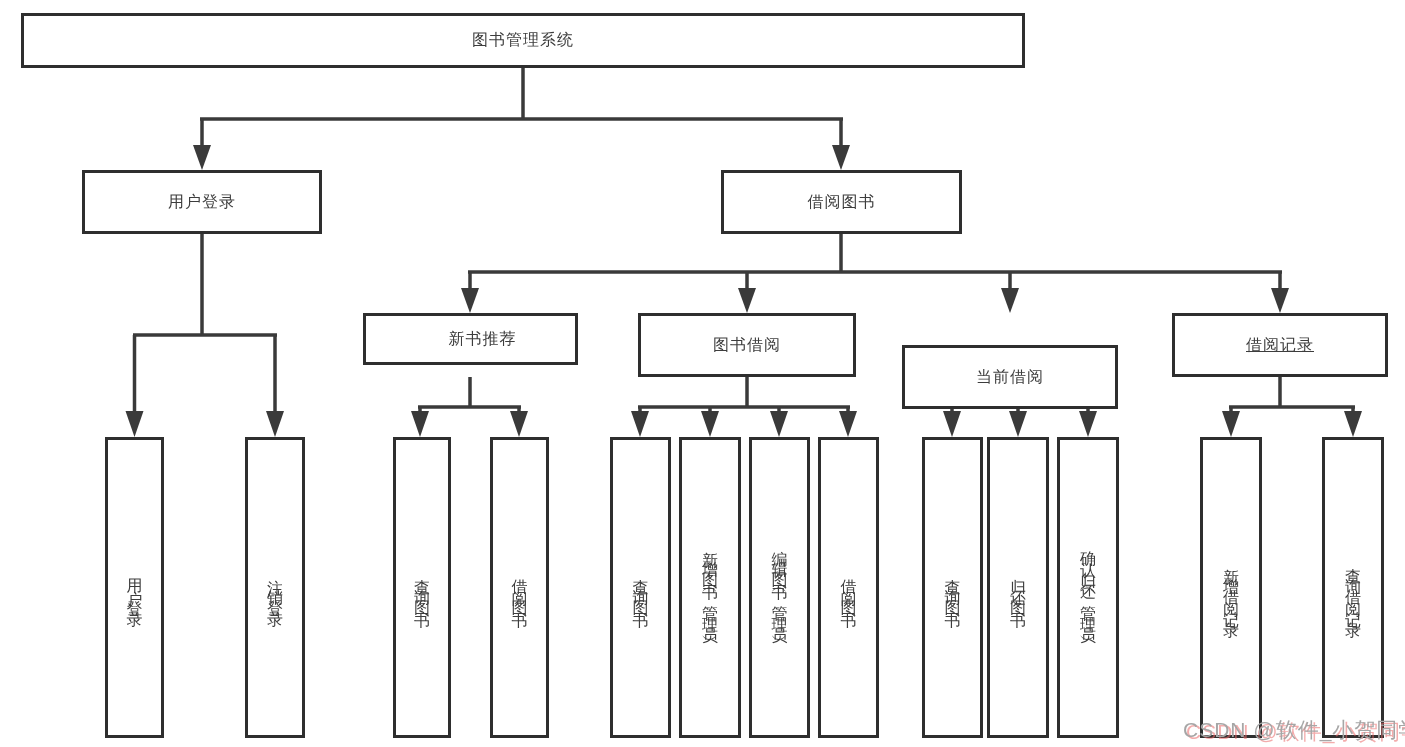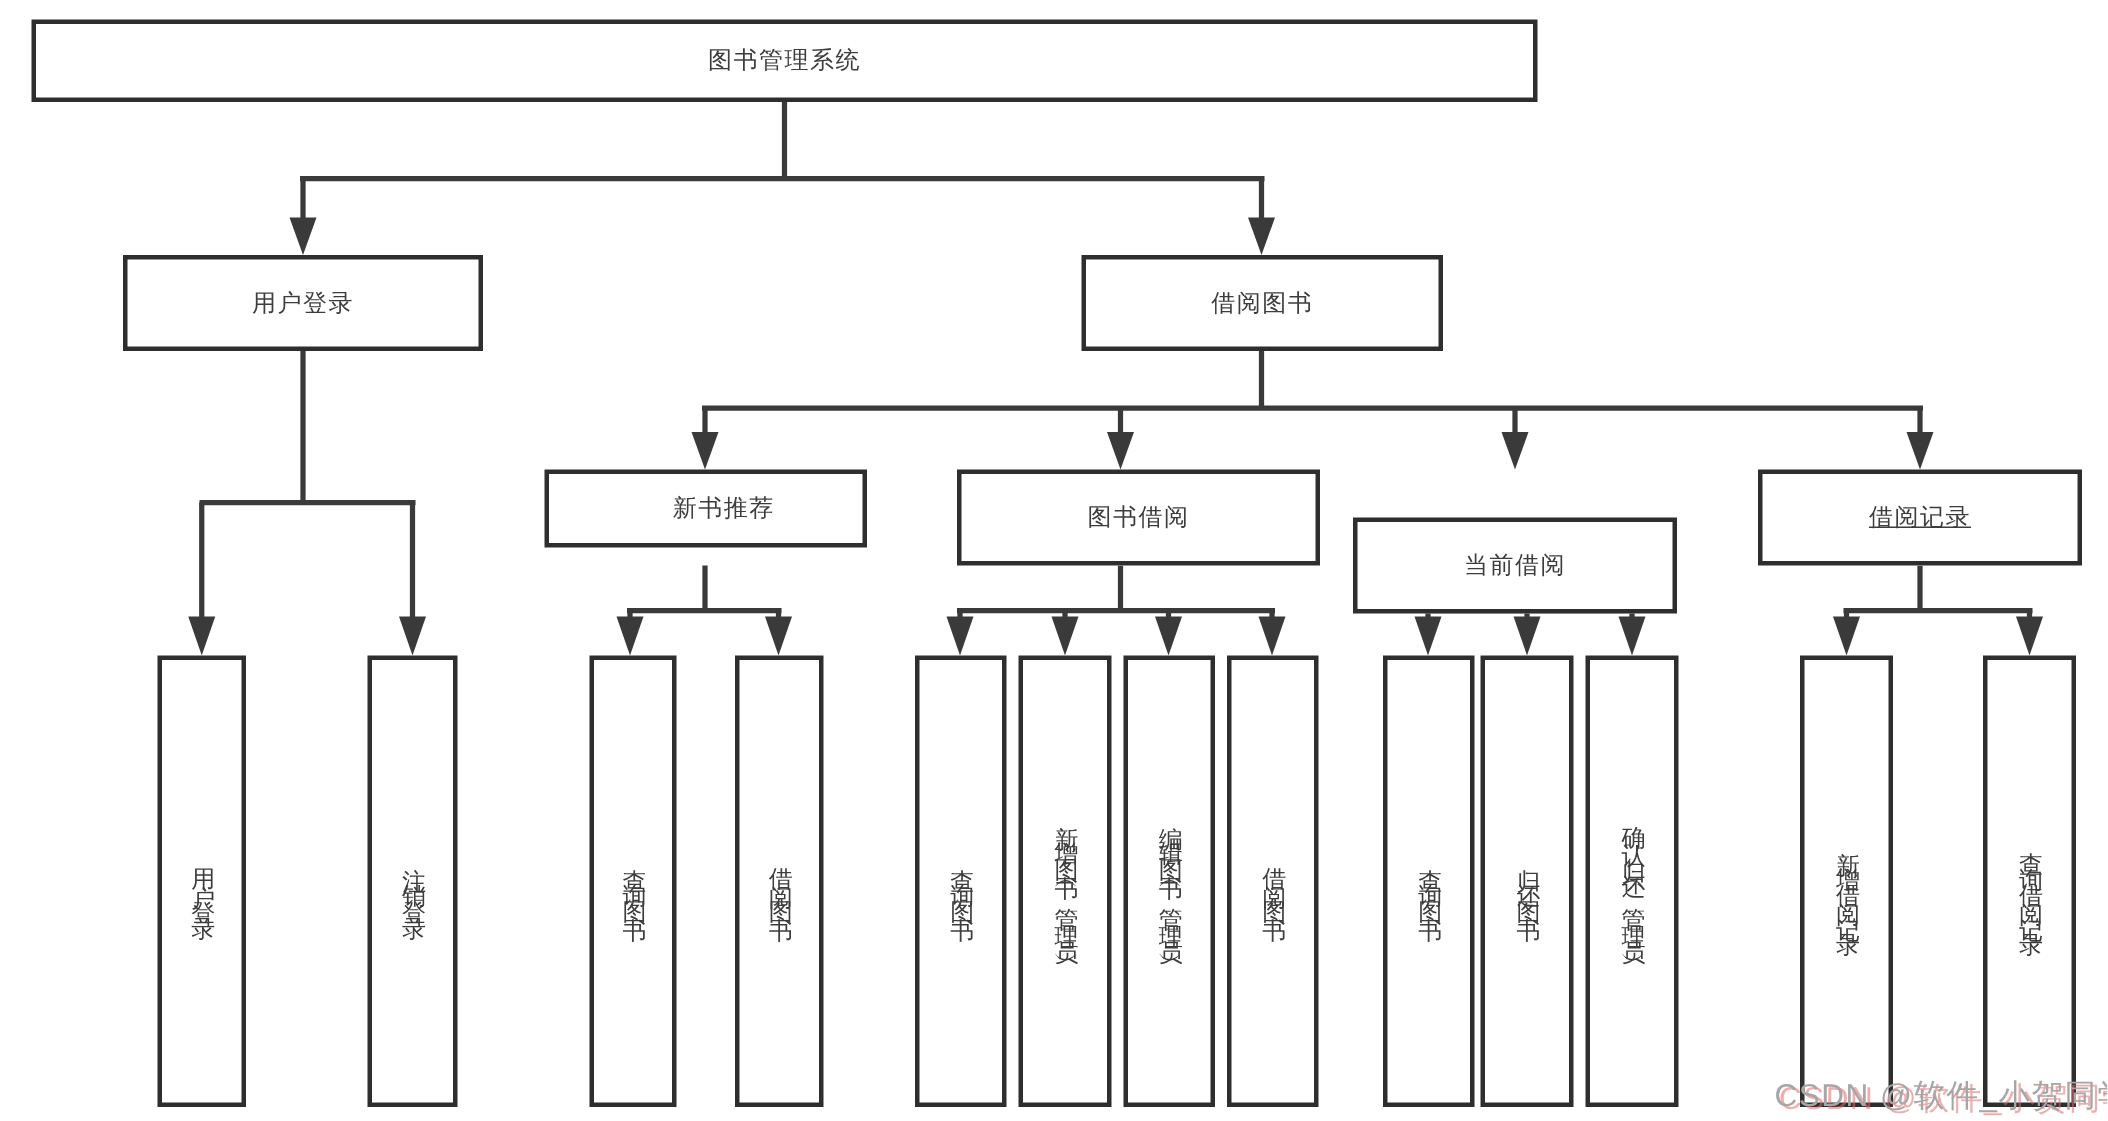--- a/index.html
+++ b/index.html
@@ -127,21 +127,21 @@
   <div class="node" style="left:82px; top:170px; width:240px; height:64px;">
     <span class="lbl">用户登录</span>
   </div>
   <div class="node" style="left:721px; top:170px; width:241px; height:64px;">
     <span class="lbl">借阅图书</span>
   </div>
 
   <div class="node" style="left:363px; top:313px; width:215px; height:52px;padding-left:24px;">
     <span class="lbl">新书推荐</span>
   </div>
-  <div class="node" style="left:638px; top:313px; width:242px; height:64px;">
+  <div class="node" style="left:638px; top:313px; width:218px; height:64px;">
     <span class="lbl">图书借阅</span>
   </div>
   <div class="node" style="left:902px; top:313px; width:216px; height:64px;margin-top:32px;">
     <span class="lbl">当前借阅</span>
   </div>
   <div class="node" style="left:1172px; top:313px; width:216px; height:64px;text-decoration:underline;">
     <span class="lbl">借阅记录</span>
   </div>
 
   <div class="node v" style="left:105px; top:437px; width:59px; height:301px;">

